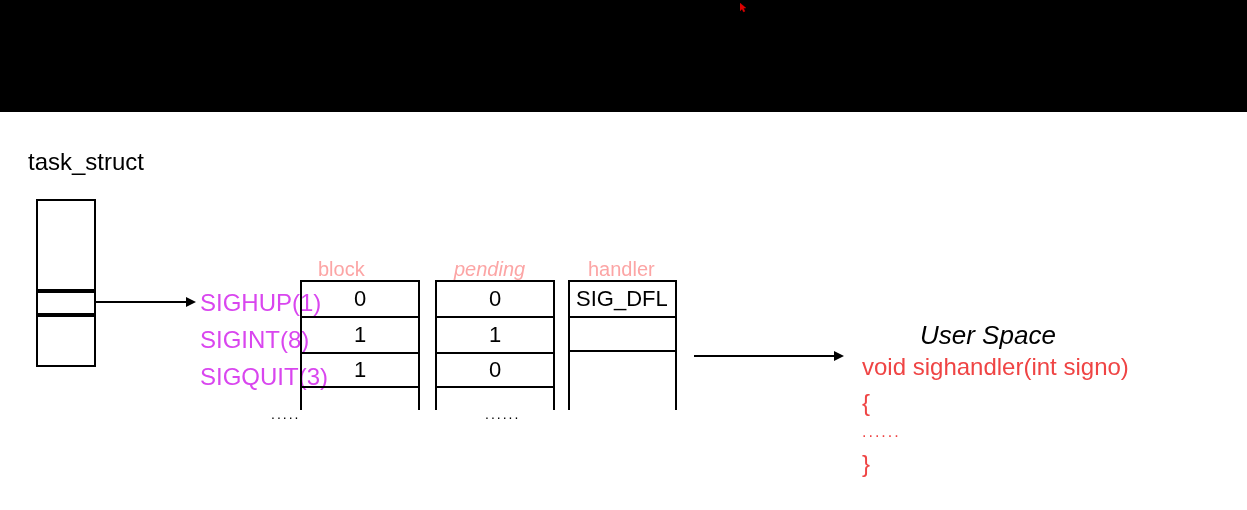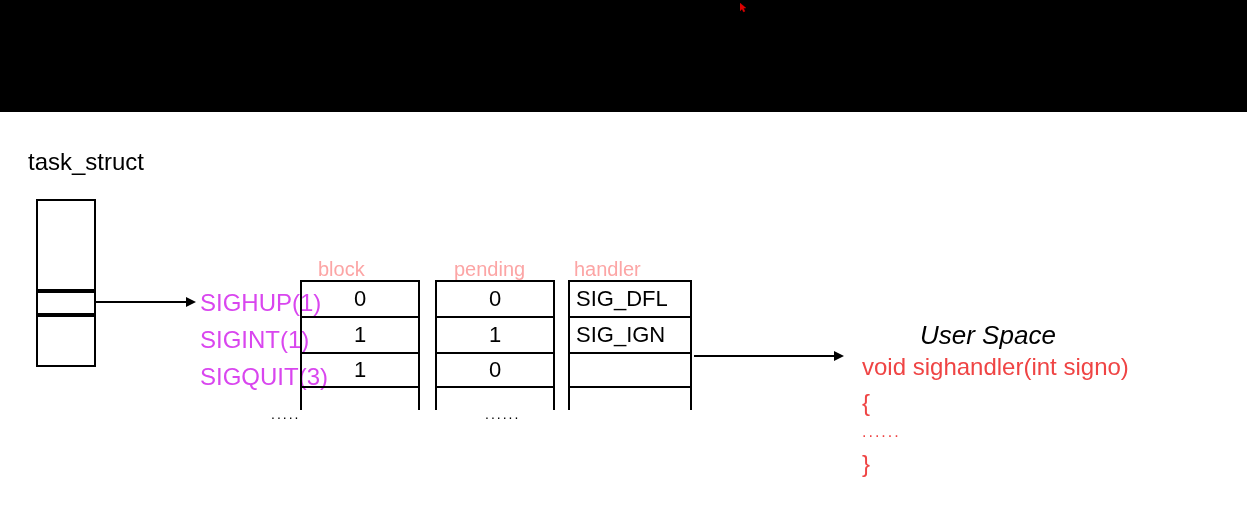--- a/index.html
+++ b/index.html
@@ -81,30 +81,30 @@
     }
     .sighup { top: 289px; left: 200px; }
     .sigint { top: 326px; left: 200px; }
     .sigquit { top: 363px; left: 200px; }
     .col-header {
       position: absolute;
       font-size: 20px;
       color: #fca5a5;
     }
     .block-header { top: 258px; left: 318px; }
-    .pending-header { top: 258px; left: 454px; }
-    .handler-header { top: 258px; left: 574px; }
+    .pending-header { top: 258px; left: 454px; font-style: italic; }
+    .handler-header { top: 258px; left: 588px; }
     .column-wrapper {
       position: absolute;
       border-left: 2px solid #000;
       border-right: 2px solid #000;
     }
     .col-block { top: 280px; left: 300px; width: 120px; height: 130px; }
     .col-pending { top: 280px; left: 435px; width: 120px; height: 130px; }
-    .col-handler { top: 280px; left: 568px; width: 124px; height: 130px; }
+    .col-handler { top: 280px; left: 568px; width: 109px; height: 130px; }
     .cell {
       border-top: 2px solid #000;
       height: 36px;
       display: flex;
       align-items: center;
       justify-content: center;
       font-size: 22px;
       color: #000;
       padding: 0 6px;
     }
@@ -152,42 +152,41 @@
 <div class="task-struct-box task-top"></div>
 <div class="task-struct-box task-mid"></div>
 <div class="task-struct-box task-bot"></div>
 
 <svg class="arrow1" viewBox="0 0 100 12">
   <line x1="0" y1="6" x2="90" y2="6" stroke="#000" stroke-width="2"></line>
   <polygon points="90,1 100,6 90,11" fill="#000"></polygon>
 </svg>
 
 <div class="signal-label sighup">SIGHUP(1)</div>
-<div class="signal-label sigint">SIGINT(1)</div>
+<div class="signal-label sigint">SIGINT(8)</div>
 <div class="signal-label sigquit">SIGQUIT(3)</div>
 
 <div class="col-header block-header">block</div>
 <div class="col-header pending-header">pending</div>
 <div class="col-header handler-header">handler</div>
 
 <div class="column-wrapper col-block">
   <div class="cell">0</div>
   <div class="cell">1</div>
   <div class="cell cell-last">1</div>
 </div>
 
 <div class="column-wrapper col-pending">
   <div class="cell">0</div>
   <div class="cell">1</div>
   <div class="cell cell-last">0</div>
 </div>
 
 <div class="column-wrapper col-handler">
   <div class="cell left">SIG_DFL</div>
-  <div class="cell left">SIG_IGN</div>
   <div class="cell cell-last"></div>
 </div>
 
 <div class="dots dots-block">.....</div>
 <div class="dots dots-pending">......</div>
 
 <svg class="arrow2" viewBox="0 0 150 12">
   <line x1="0" y1="6" x2="140" y2="6" stroke="#000" stroke-width="2"></line>
   <polygon points="140,1 150,6 140,11" fill="#000"></polygon>
 </svg>

